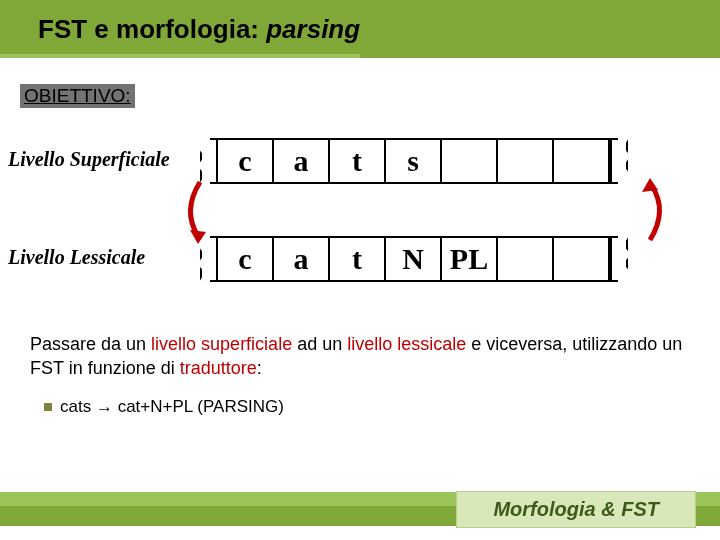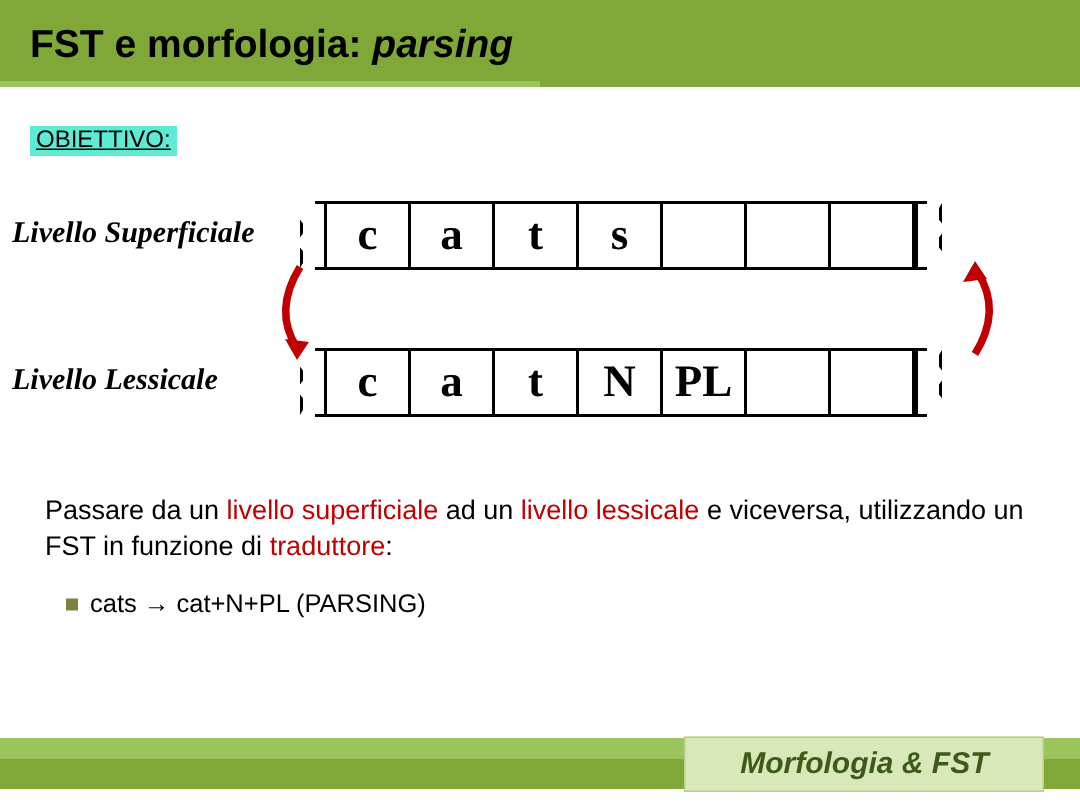--- a/index.html
+++ b/index.html
@@ -9,41 +9,41 @@
     background: #fff;
     font-family: Arial, sans-serif;
     position: relative;
     overflow: hidden;
   }
   .header-bar {
     background: #7fa839;
     height: 58px;
     display: flex;
     align-items: center;
-    padding-left: 20px;
+    padding-left: 38px;
     position: relative;
   }
   .header-underline {
     position: absolute;
     left: 0; right: 0; bottom: 0;
     height: 4px;
     background: linear-gradient(to right, #9bc45a 0%, #9bc45a 50%, #7fa839 50%, #7fa839 100%);
   }
   .title {
     font-size: 26px;
     font-weight: bold;
     font-style: italic;
     color: #000;
   }
   .title .non-italic { font-style: normal; font-weight: bold; }
   .obiettivo {
     margin: 26px 0 0 20px;
-    font-size: 16px;
+    font-size: 19px;
     text-decoration: underline;
-    background: #5eead4;
+    background: #737373;
     display: inline-block;
     padding: 1px 4px;
   }
   .levels-area {
     position: relative;
     margin-top: 30px;
     height: 182px;
   }
   .level-label {
     position: absolute;

